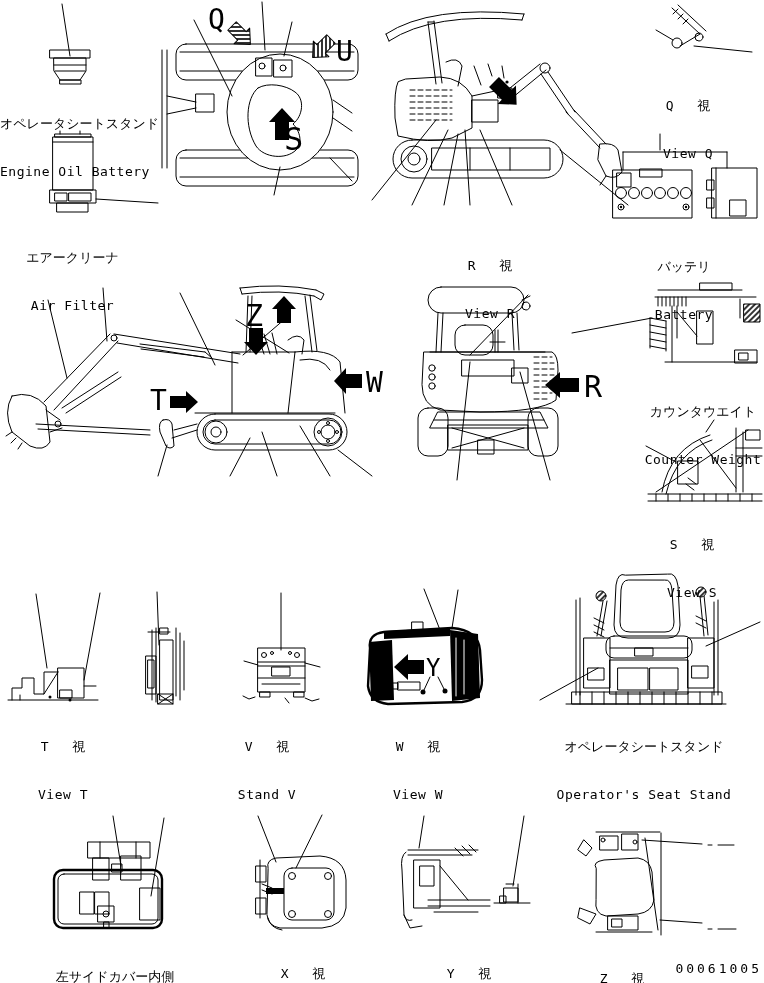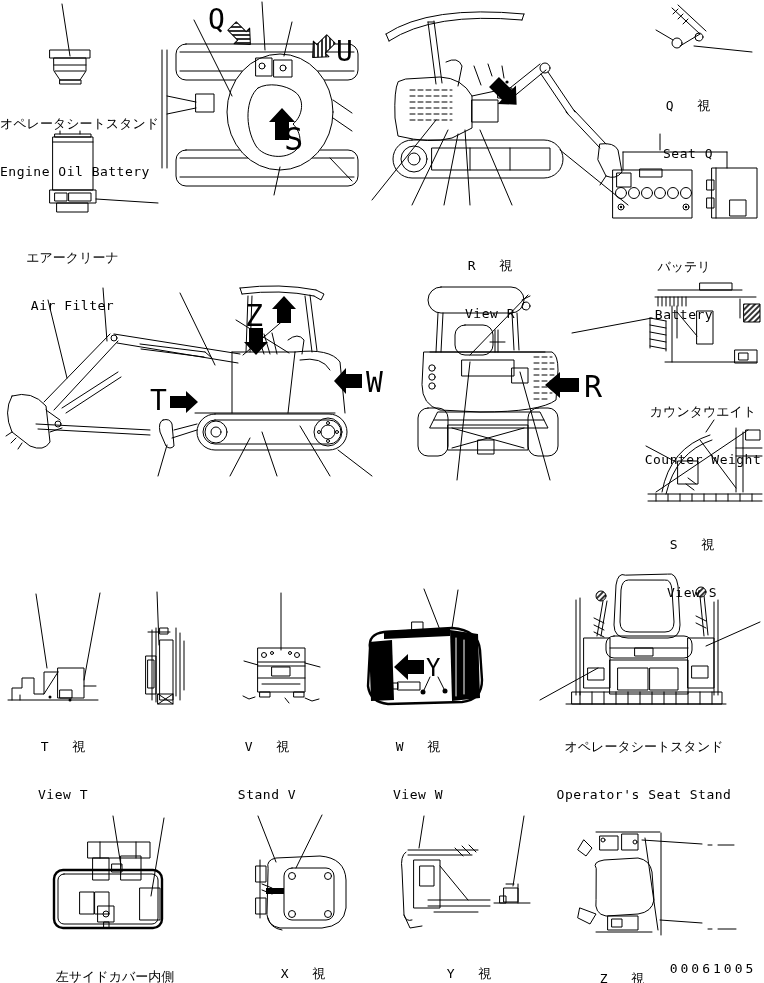--- a/index.html
+++ b/index.html
@@ -8,21 +8,21 @@
   svg.art{position:absolute;left:0;top:0}
   g.d{stroke:#000;fill:none;stroke-width:1;stroke-linecap:round;stroke-linejoin:round}
   .thick{stroke-width:2.4}
   .fillb{fill:#000;stroke:none}
   .hatchf{fill:url(#hatch);stroke:#000;stroke-width:1}
   .wh{fill:#fff;stroke:#000}
   .dash{stroke-dasharray:5,3}
   text.mk{font-family:"DejaVu Sans Mono","DejaVu Sans",monospace;fill:#000;stroke:none}
   .lbl{position:absolute;text-align:center;font-size:13px;line-height:16px;white-space:pre}
   .lbl .en{letter-spacing:.5px}
-  .pn{position:absolute;font-size:13px;letter-spacing:3px;text-align:center}
+  .pn{position:absolute;font-size:13px;letter-spacing:3px;text-align:right}
 </style>
 </head>
 <body>
 
 <div class="page">
 
 <svg class="art" width="764" height="983" viewBox="0 0 764 983">
   <defs>
     <pattern id="hatch" width="4" height="4" patternUnits="userSpaceOnUse" patternTransform="rotate(45)">
       <rect width="4" height="4" fill="#fff"></rect>
@@ -397,21 +397,21 @@
   <div class="en">Engine Oil Battery</div>
 </div>
 
 <div class="lbl" style="left:0px;top:218px;width:145px">
   <div class="jp">エアークリーナ</div>
   <div class="en">Air Filter</div>
 </div>
 
 <div class="lbl" style="left:638px;top:66px;width:100px">
   <div class="jp">Q   視</div>
-  <div class="en">Seat Q</div>
+  <div class="en">View Q</div>
 </div>
 
 <div class="lbl" style="left:634px;top:227px;width:100px">
   <div class="jp">バッテリ</div>
   <div class="en">Battery</div>
 </div>
 
 <div class="lbl" style="left:440px;top:226px;width:100px">
   <div class="jp">R   視</div>
   <div class="en">View R</div>

